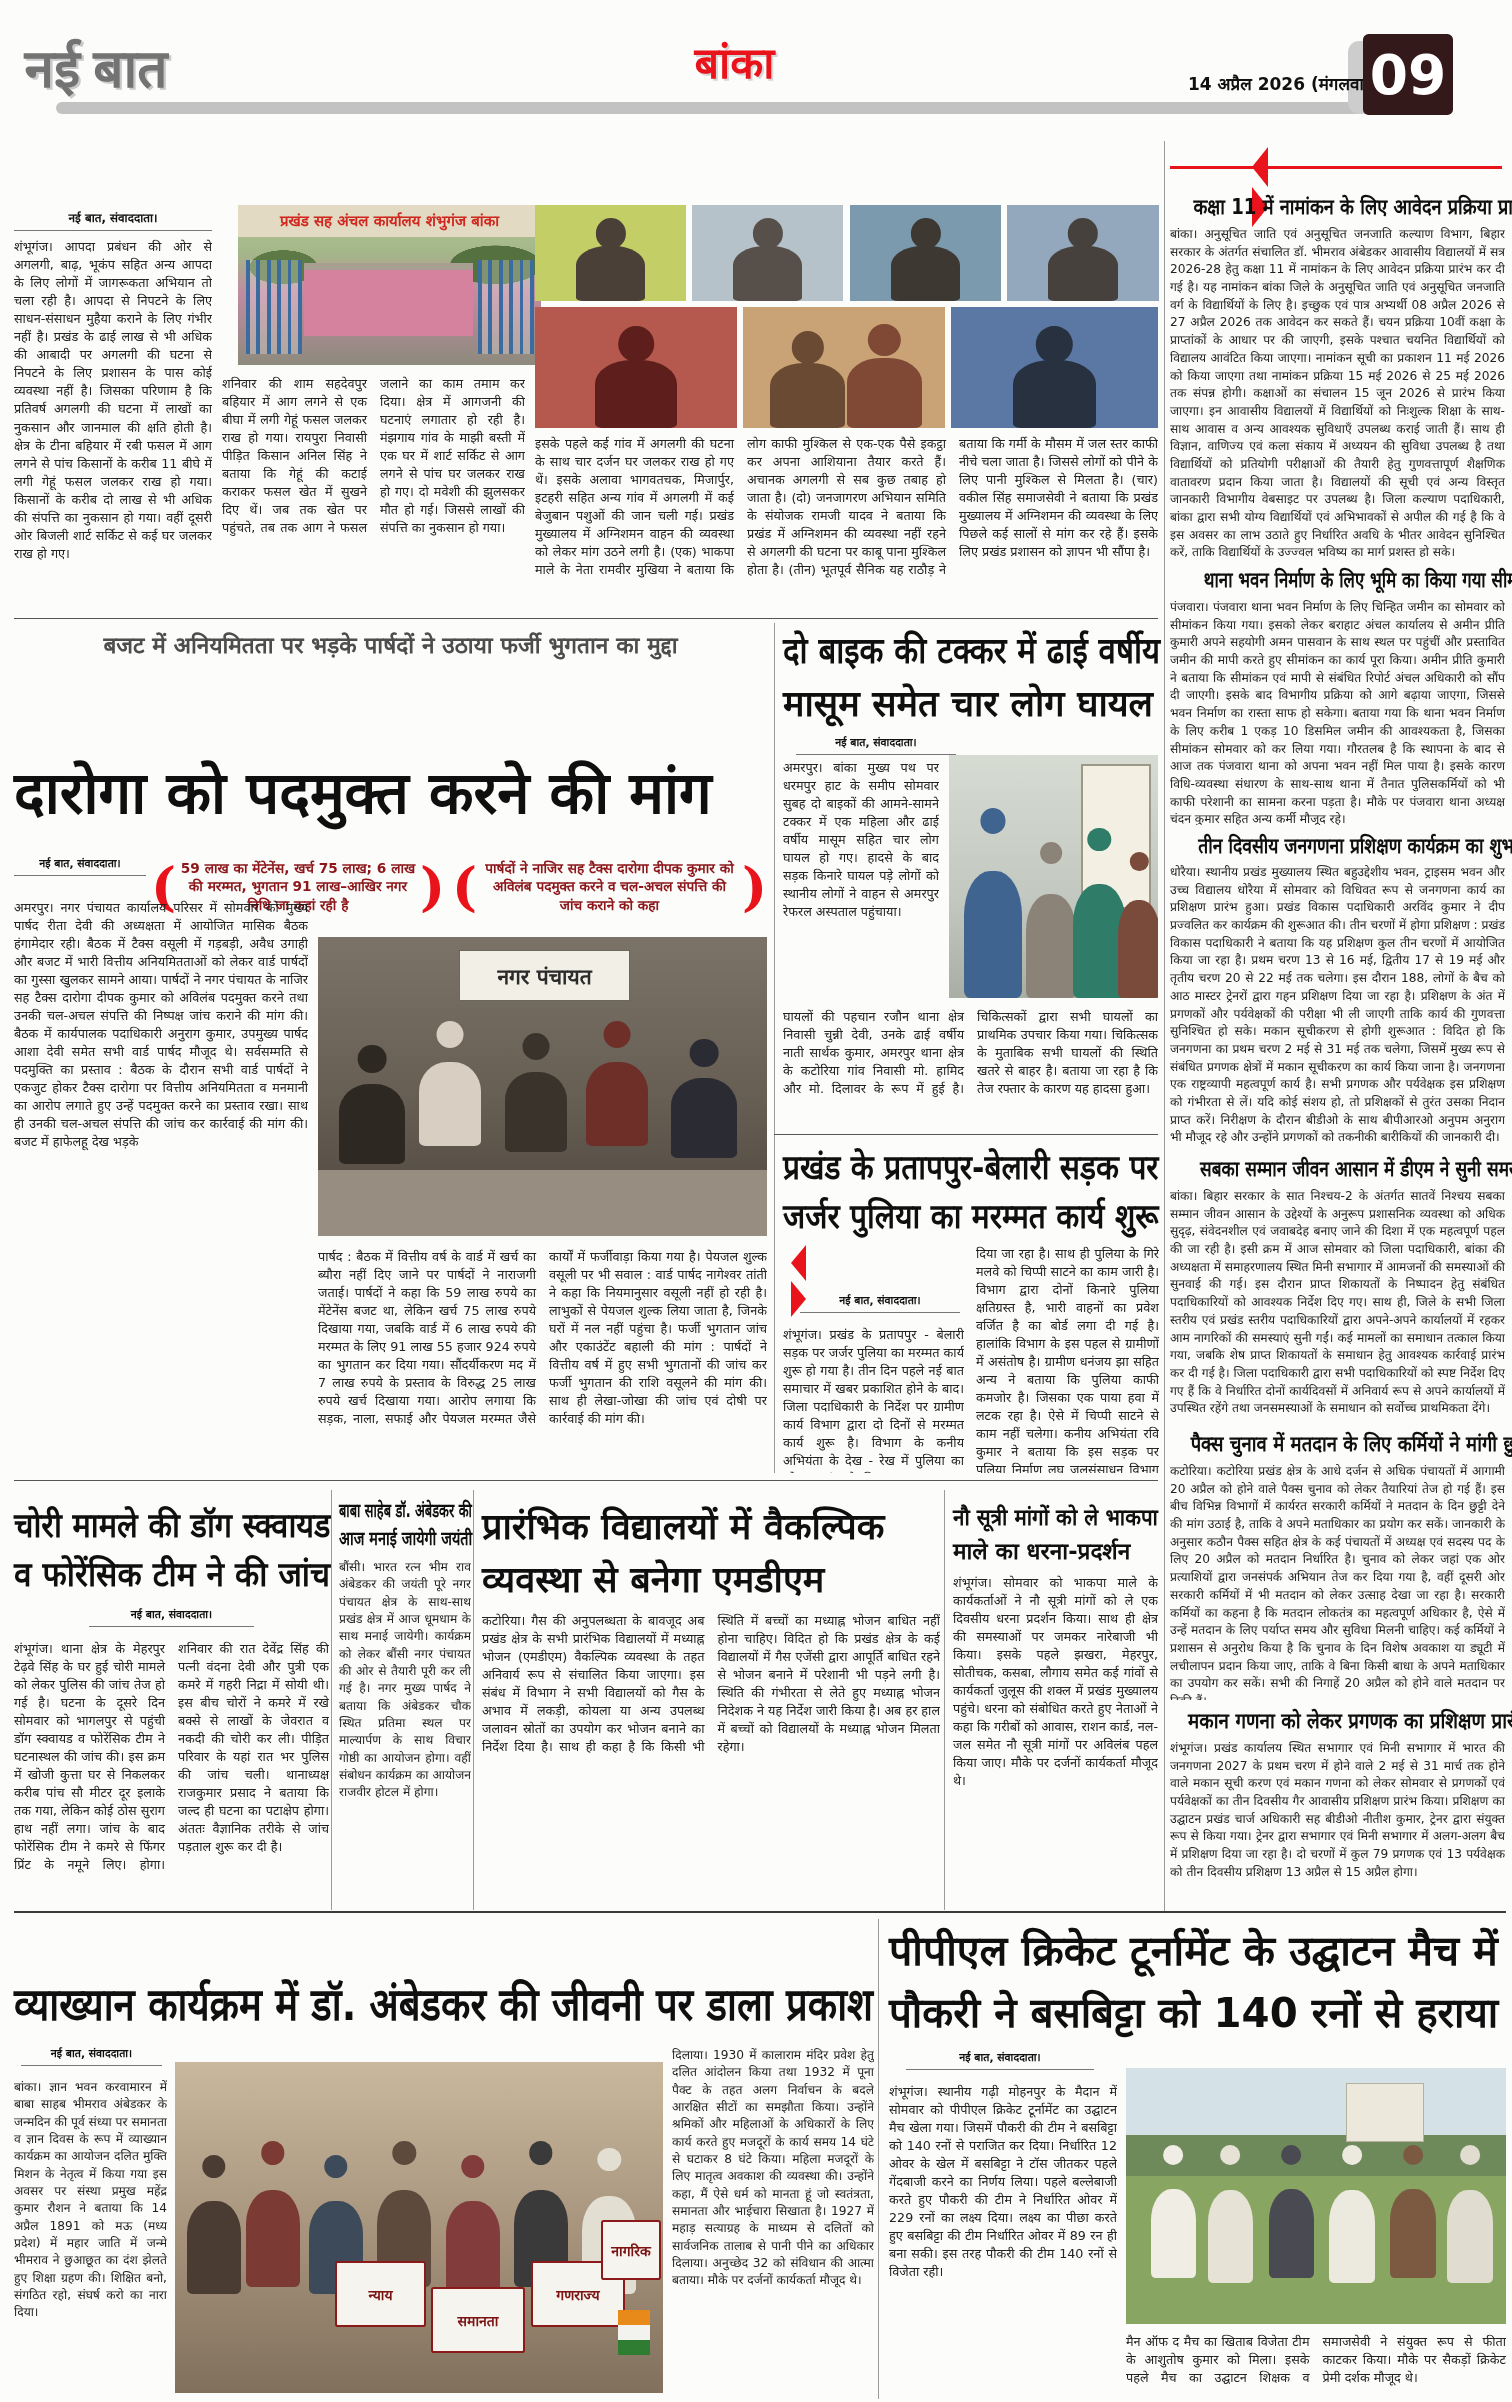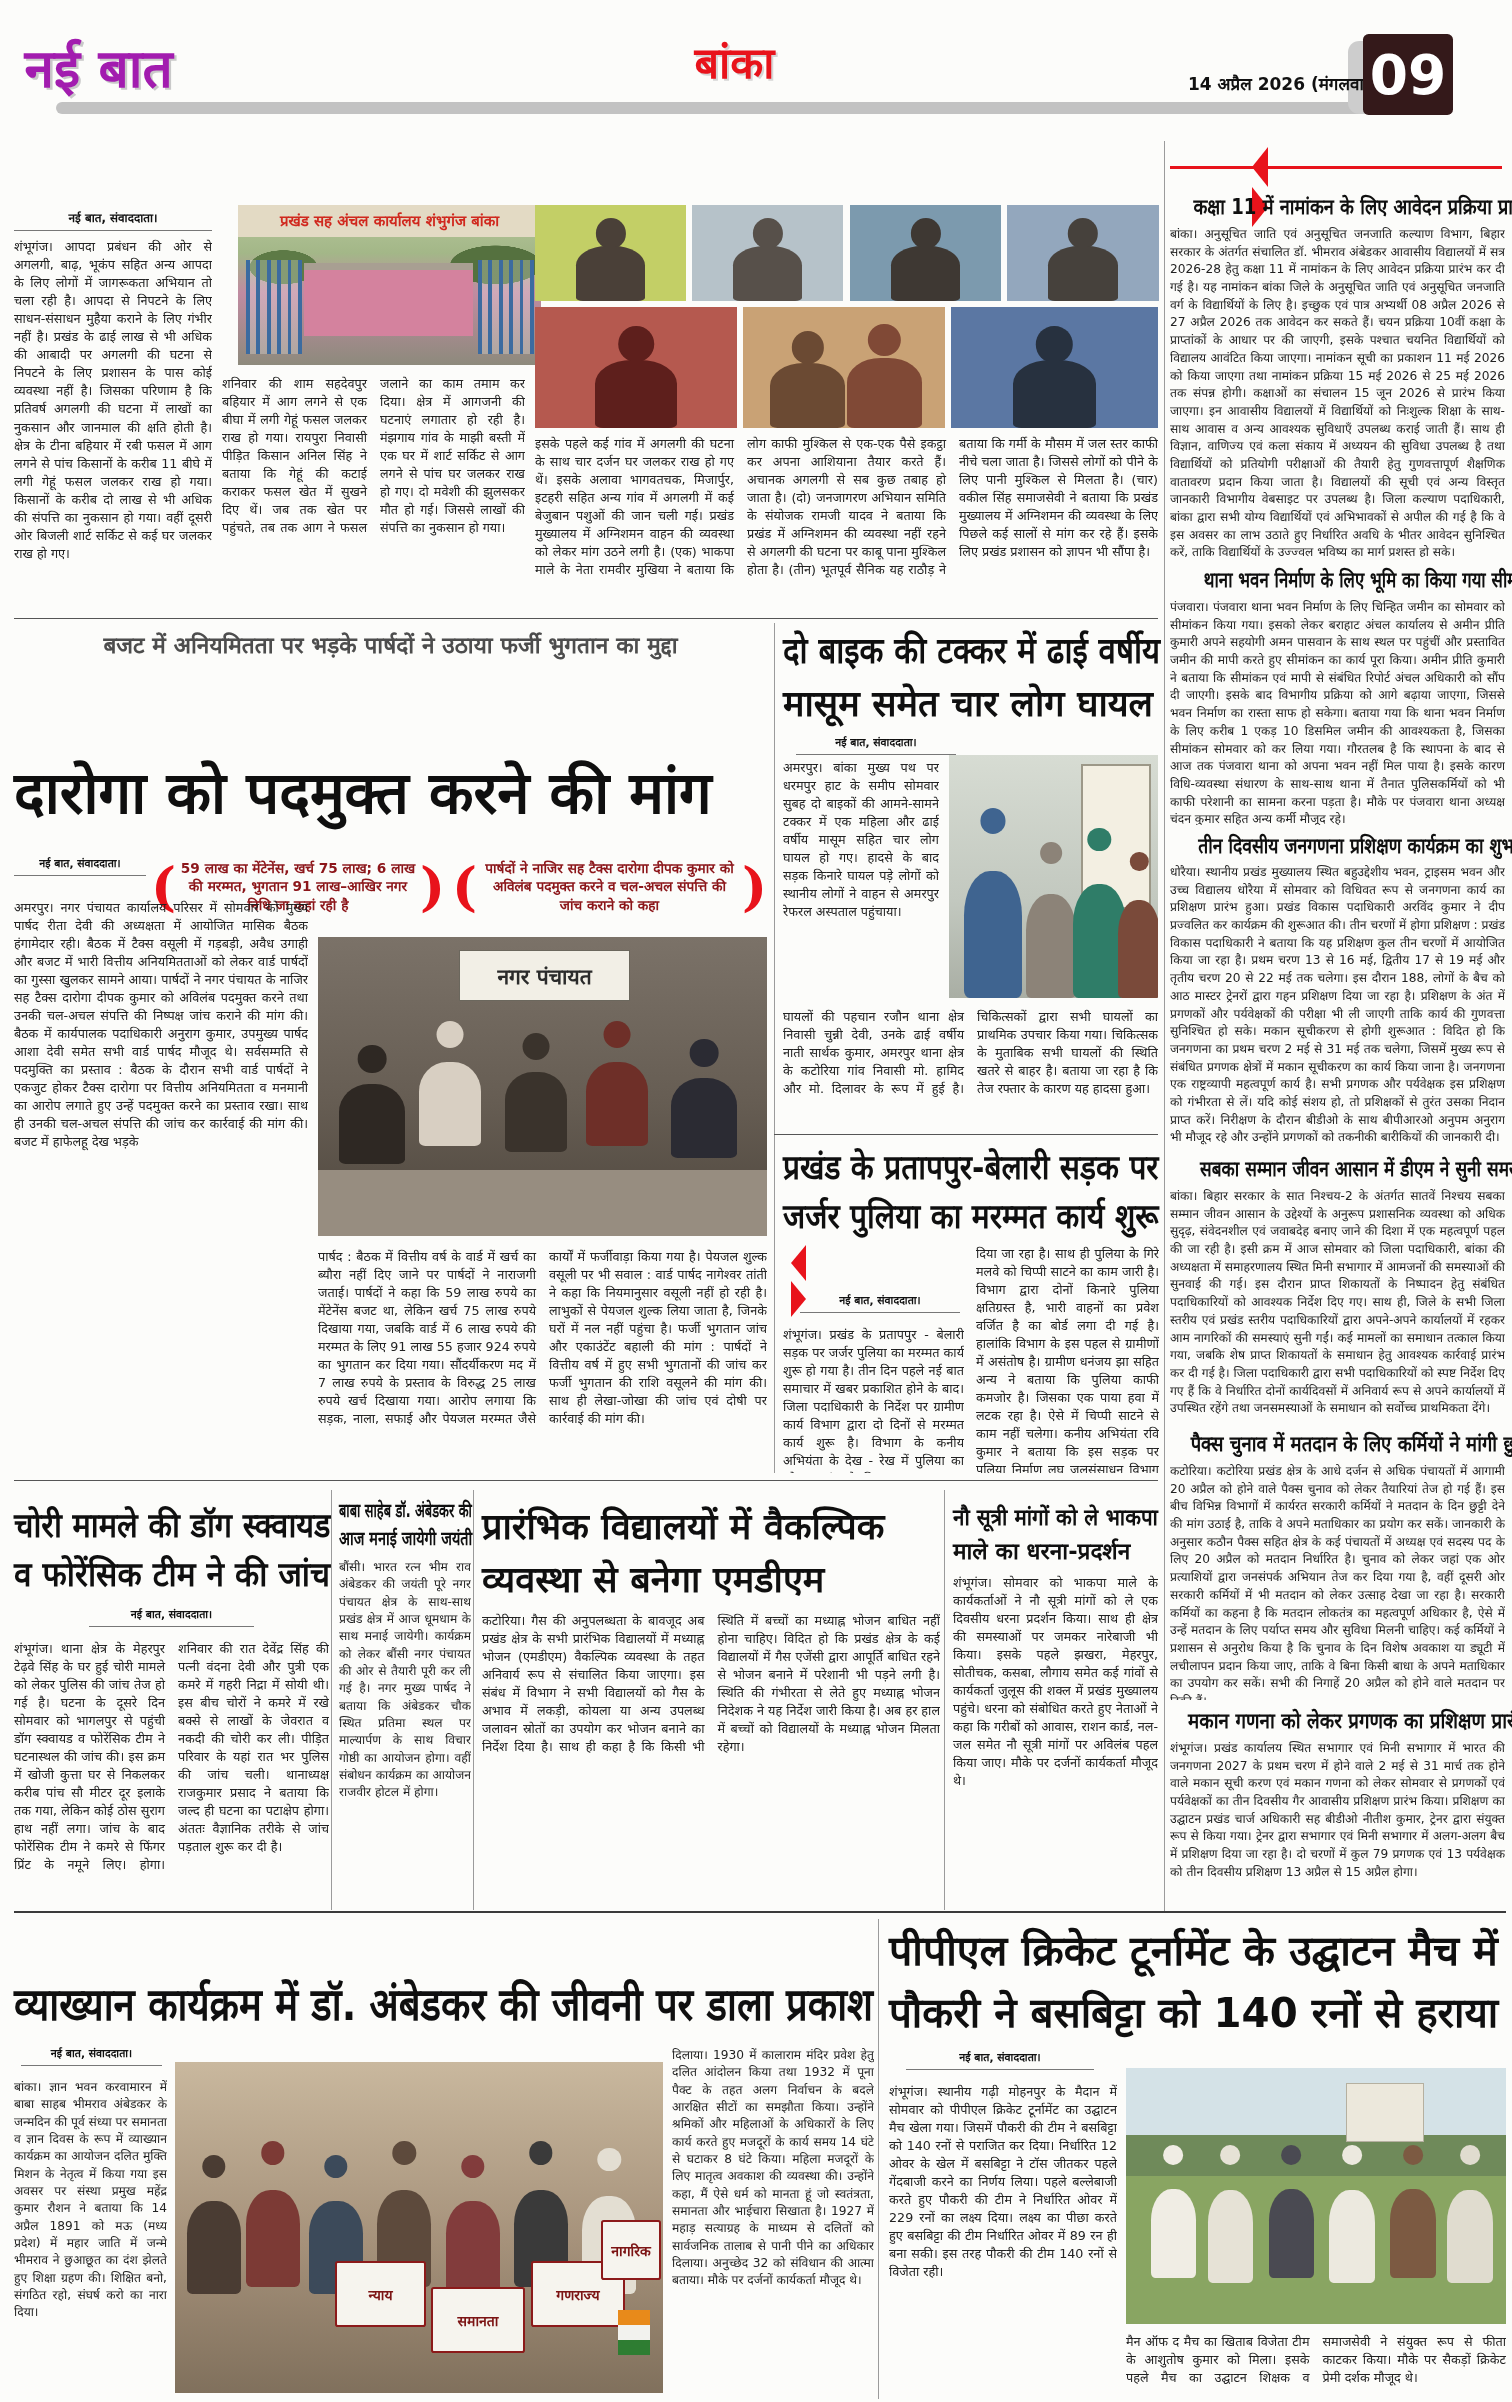--- a/index.html
+++ b/index.html
@@ -36,21 +36,21 @@
       color:#2b2b2b;font-weight:bold;}
 </style>
 </head>
 <body>
 
 <div id="page">
 
   <div class="abs" style="left:0;top:0;width:1512px;height:122px;">
     <div class="abs" style="left:56px;top:102px;width:1390px;height:12.2px;background:#c2c2c2;border-radius:6.6px;"></div>
     <div class="abs" style="left:1348px;top:41px;width:105px;height:73px;background:#cdcdcd;border-radius:11.3px;"></div>
-    <div class="abs" style="left:24.5px;top:30px;font-size:53px;font-weight:bold;color:#a21caf;text-shadow:2.4px 2.4px 0 #c9c9c9;white-space:nowrap;">नई बात</div>
+    <div class="abs" style="left:24.5px;top:30px;font-size:53px;font-weight:bold;color:#737373;text-shadow:2.4px 2.4px 0 #c9c9c9;white-space:nowrap;font-family:Liberation Serif, serif;">नई बात</div>
     <div class="abs ctr" style="left:650px;top:32px;width:169px;font-size:43px;font-weight:bold;color:#e8131b;text-shadow:1.9px 1.9px 0 #d6d6d6;">बांका</div>
     <div class="abs" style="left:1188px;top:72px;width:160px;font-size:17px;font-weight:bold;color:#111;white-space:nowrap;">14 अप्रैल 2026 (मंगलवार)</div>
     <div class="abs" style="left:1363px;top:34px;width:90px;height:81px;background:#34191a;color:#fff;font-size:55px;font-weight:bold;display:flex;align-items:center;justify-content:center;border-radius:5.6px;">09</div>
   </div>
 
 
   <div class="abs" style="left:14px;top:209px;width:198px;height:405px;">
     <div class="byl">नई बात, संवाददाता।</div>
     <div class="txt" style="margin-top:7.5px;height:369px;">शंभूगंज। आपदा प्रबंधन की ओर से अगलगी, बाढ़, भूकंप सहित अन्य आपदा के लिए लोगों में जागरूकता अभियान तो चला रही है। आपदा से निपटने के लिए साधन-संसाधन मुहैया कराने के लिए गंभीर नहीं है। प्रखंड के ढाई लाख से भी अधिक की आबादी पर अगलगी की घटना से निपटने के लिए प्रशासन के पास कोई व्यवस्था नहीं है। जिसका परिणाम है कि प्रतिवर्ष अगलगी की घटना में लाखों का नुकसान और जानमाल की क्षति होती है। क्षेत्र के टीना बहियार में रबी फसल में आग लगने से पांच किसानों के करीब 11 बीघे में लगी गेहूं फसल जलकर राख हो गया। किसानों के करीब दो लाख से भी अधिक की संपत्ति का नुकसान हो गया। वहीं दूसरी ओर बिजली शार्ट सर्किट से कई घर जलकर राख हो गए।</div>
   </div>

